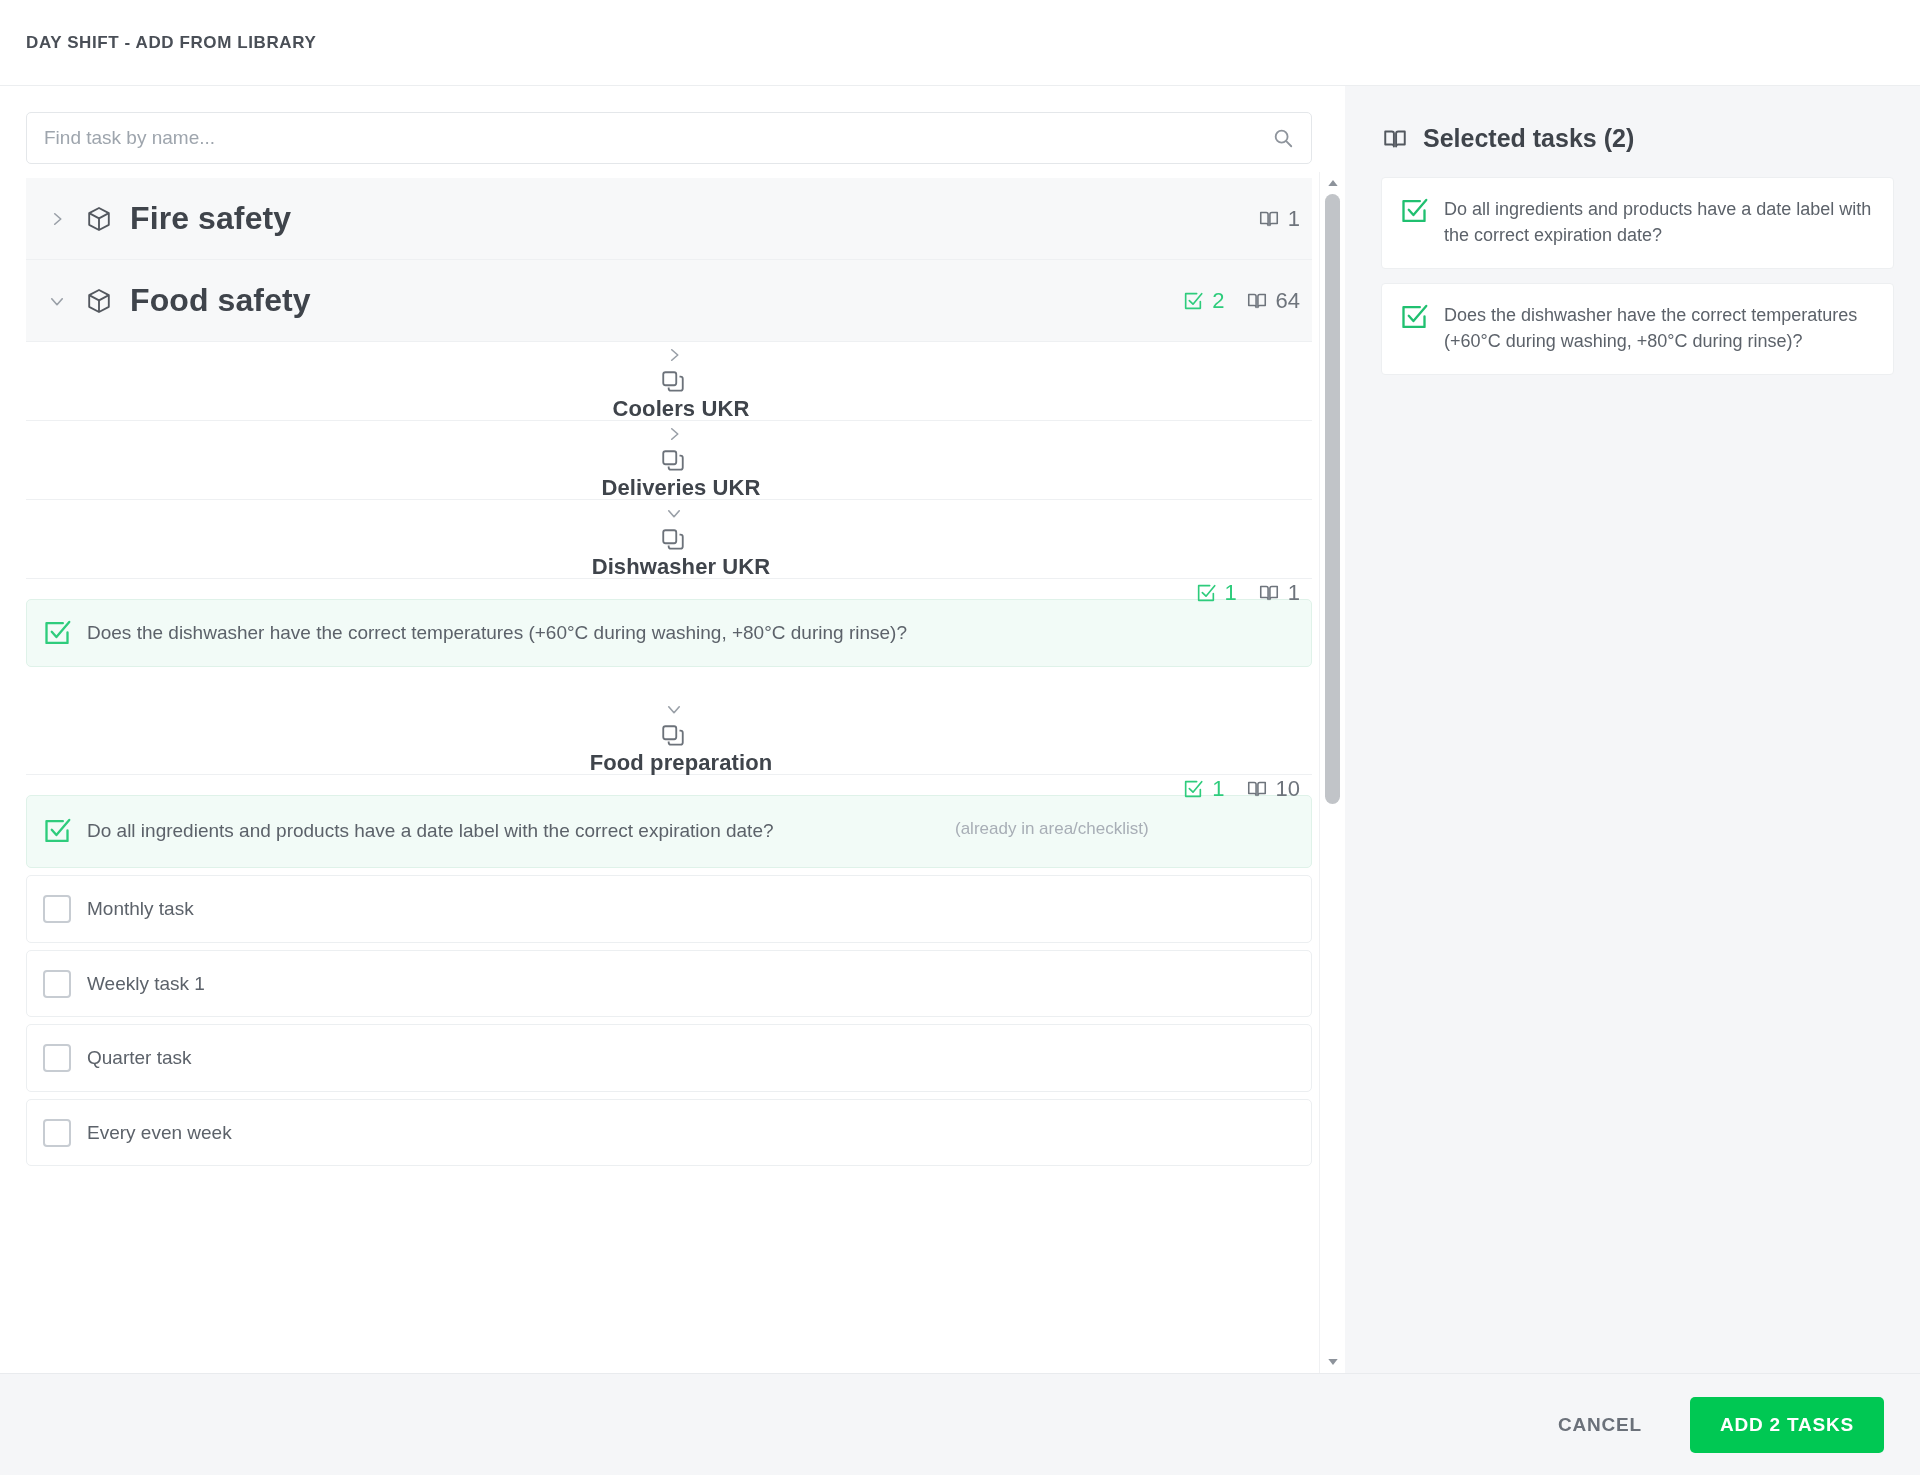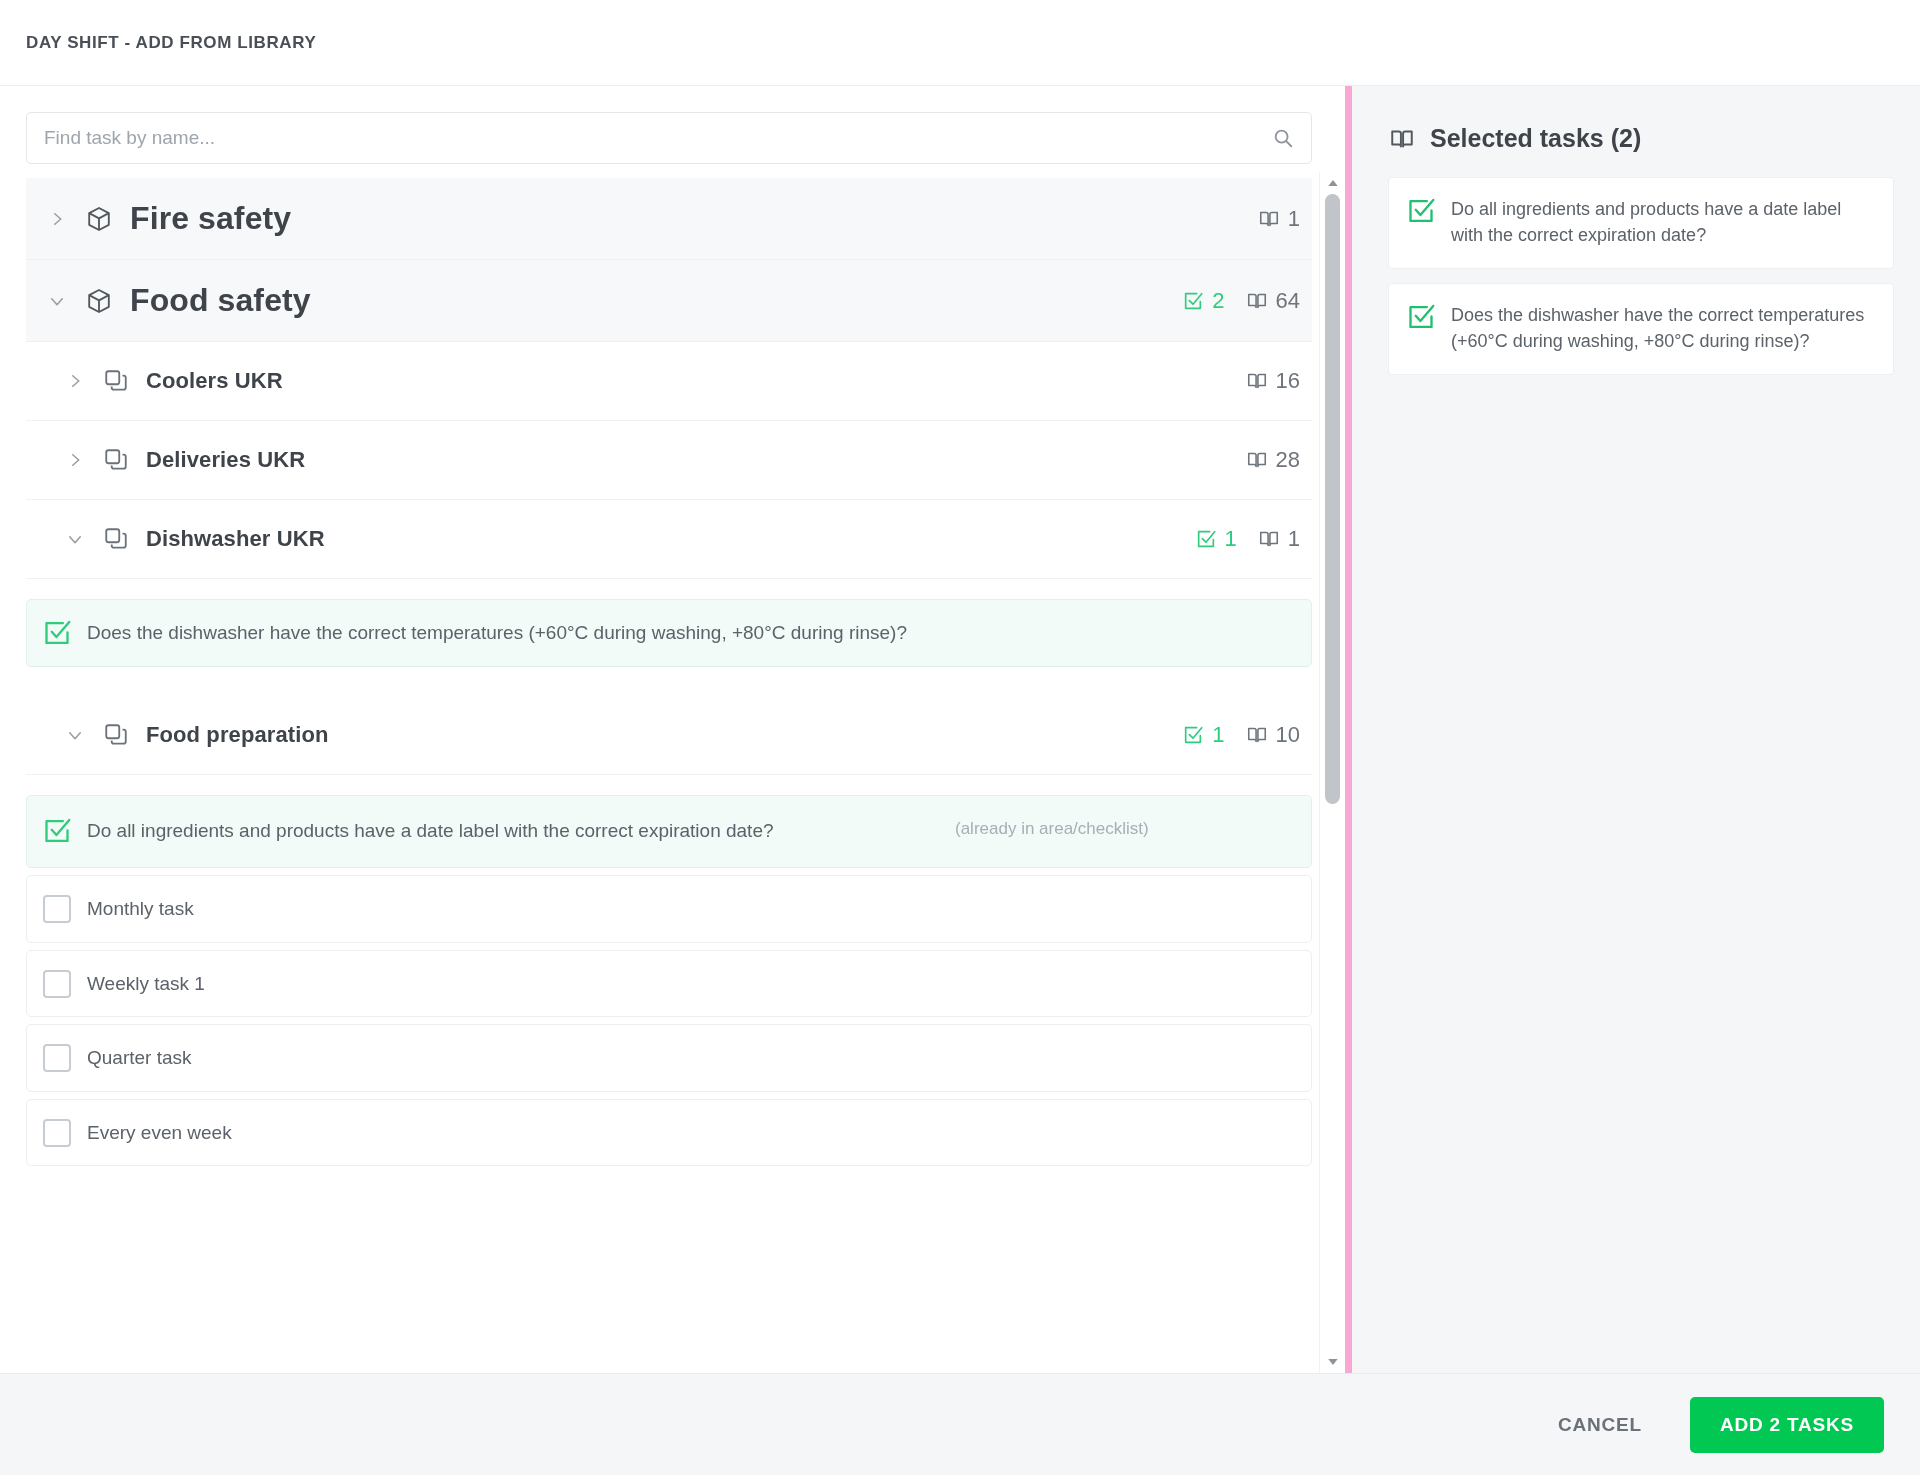--- a/index.html
+++ b/index.html
@@ -30,22 +30,21 @@
     letter-spacing: 0.6px;
     color: #4a4f57;
     text-transform: uppercase;
   }
 
   
   .body {
     flex: 1 1 auto;
     display: flex;
     min-height: 0;
-    background: #f9a8d4;
-    gap: 7px;
+    background: #3b82f6;
   }
 
   
   .left-pane {
     position: relative;
     width: 1345px; flex: 0 0 1345px;
     background: #ffffff;
     display: flex; flex-direction: column;
     min-height: 0;
   }
@@ -86,21 +85,21 @@
   }
 
   
   .row {
     display: flex; align-items: center;
     border-bottom: 1px solid #eef0f2;
     padding-right: 12px;
     position: relative;
   }
   .row-lvl0 { height: 82px; background: #f7f8f9; padding-left: 18px; }
-  .row-lvl1 { height: 79px; background: #ffffff; padding-left: 36px; }
+  .row-lvl1 { height: 79px; background: #ffffff; padding-left: 36px; flex-direction: column; }
   .row-label {
     font-size: 32px; font-weight: bold; color: #3f444b;
     letter-spacing: 0.1px;
   }
   .row-lvl1 .row-label { font-size: 22px; }
   .chev {
     width: 26px; height: 26px; flex: 0 0 26px;
     color: #9aa0a8;
     display: flex; align-items: center; justify-content: center;
     margin-right: 14px;

